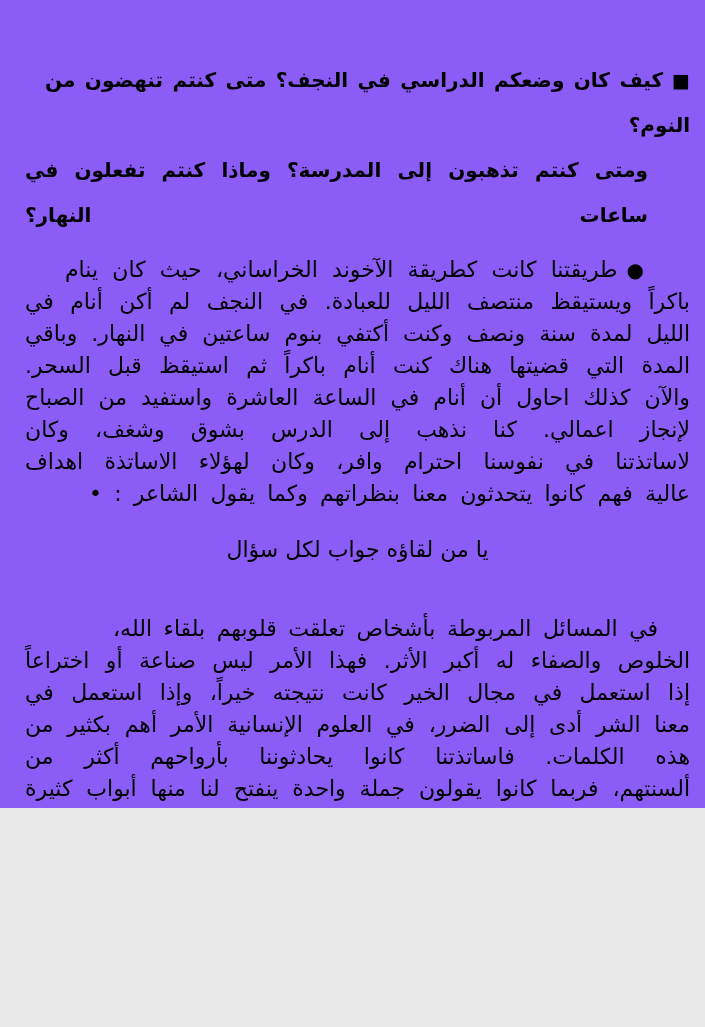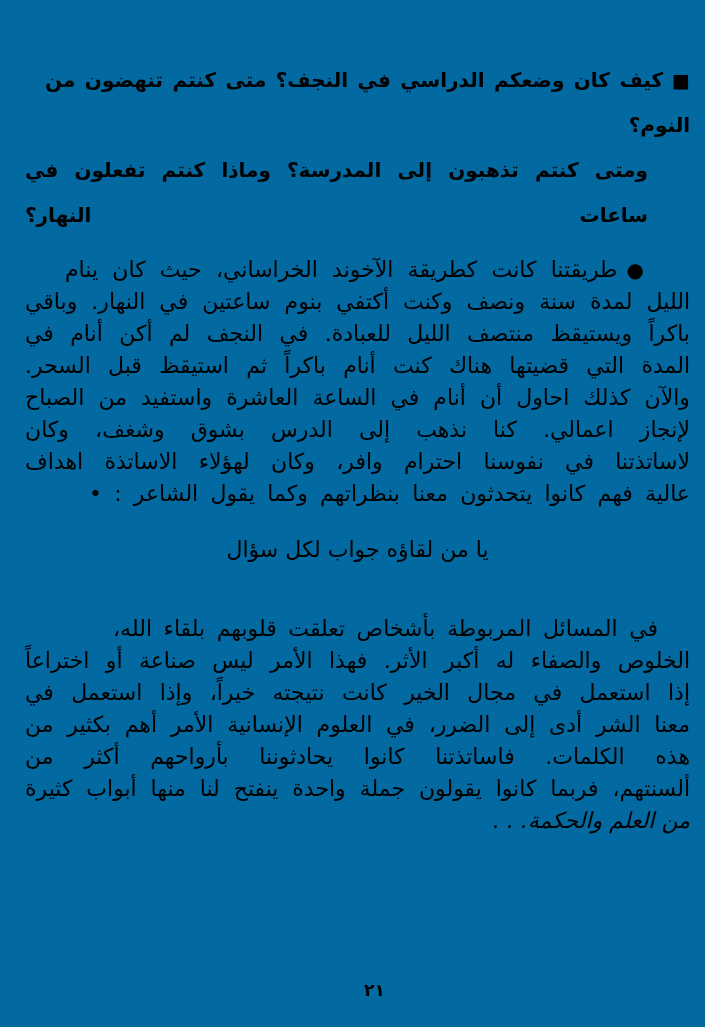--- a/index.html
+++ b/index.html
@@ -1,19 +1,19 @@
 <!DOCTYPE html>
 <html lang="ar" dir="rtl"><head>
 <meta charset="utf-8">
 <title>Book Page</title>
 <style>
   html,body{margin:0;padding:0;background:#e8e8e8;}
   .page{
-    width:705px;height:1027px;
-    background:#0369a1;
+    width:705px;height:808px;
+    background:#8b5cf6;
     position:relative;
     margin:0 auto;
     direction:rtl;
     color:#000;
     font-family:"DejaVu Sans", sans-serif;
     overflow:hidden;
     box-sizing:border-box;
   }
   .content{
     padding:58px 15px 0 25px;
@@ -101,22 +101,22 @@
 <div class="page">
   <div class="content">
 
     <div class="question">
       <div class="q-line1"><span class="qmarker">■</span><span>كيف كان وضعكم الدراسي في النجف؟ متى كنتم تنهضون من النوم؟</span></div>
       <div class="q-line2">ومتى كنتم تذهبون إلى المدرسة؟ وماذا كنتم تفعلون في ساعات النهار؟</div>
     </div>
 
     <div class="para p1">
       <div class="bodyline first"><span class="pmarker">●</span><span>طريقتنا كانت كطريقة الآخوند الخراساني، حيث كان ينام</span></div>
+      <div class="bodyline">باكراً ويستيقظ منتصف الليل للعبادة. في النجف لم أكن أنام في</div>
       <div class="bodyline">الليل لمدة سنة ونصف وكنت أكتفي بنوم ساعتين في النهار. وباقي</div>
-      <div class="bodyline">باكراً ويستيقظ منتصف الليل للعبادة. في النجف لم أكن أنام في</div>
       <div class="bodyline">المدة التي قضيتها هناك كنت أنام باكراً ثم استيقظ قبل السحر.</div>
       <div class="bodyline">والآن كذلك احاول أن أنام في الساعة العاشرة واستفيد من الصباح</div>
       <div class="bodyline">لإنجاز اعمالي. كنا نذهب إلى الدرس بشوق وشغف، وكان</div>
       <div class="bodyline">لاساتذتنا في نفوسنا احترام وافر، وكان لهؤلاء الاساتذة اهداف</div>
       <div class="bodyline last">عالية فهم كانوا يتحدثون معنا بنظراتهم وكما يقول الشاعر : •</div>
     </div>
 
     <div class="verse">
       <span>يا من لقاؤه جواب لكل سؤال</span>
     </div>

